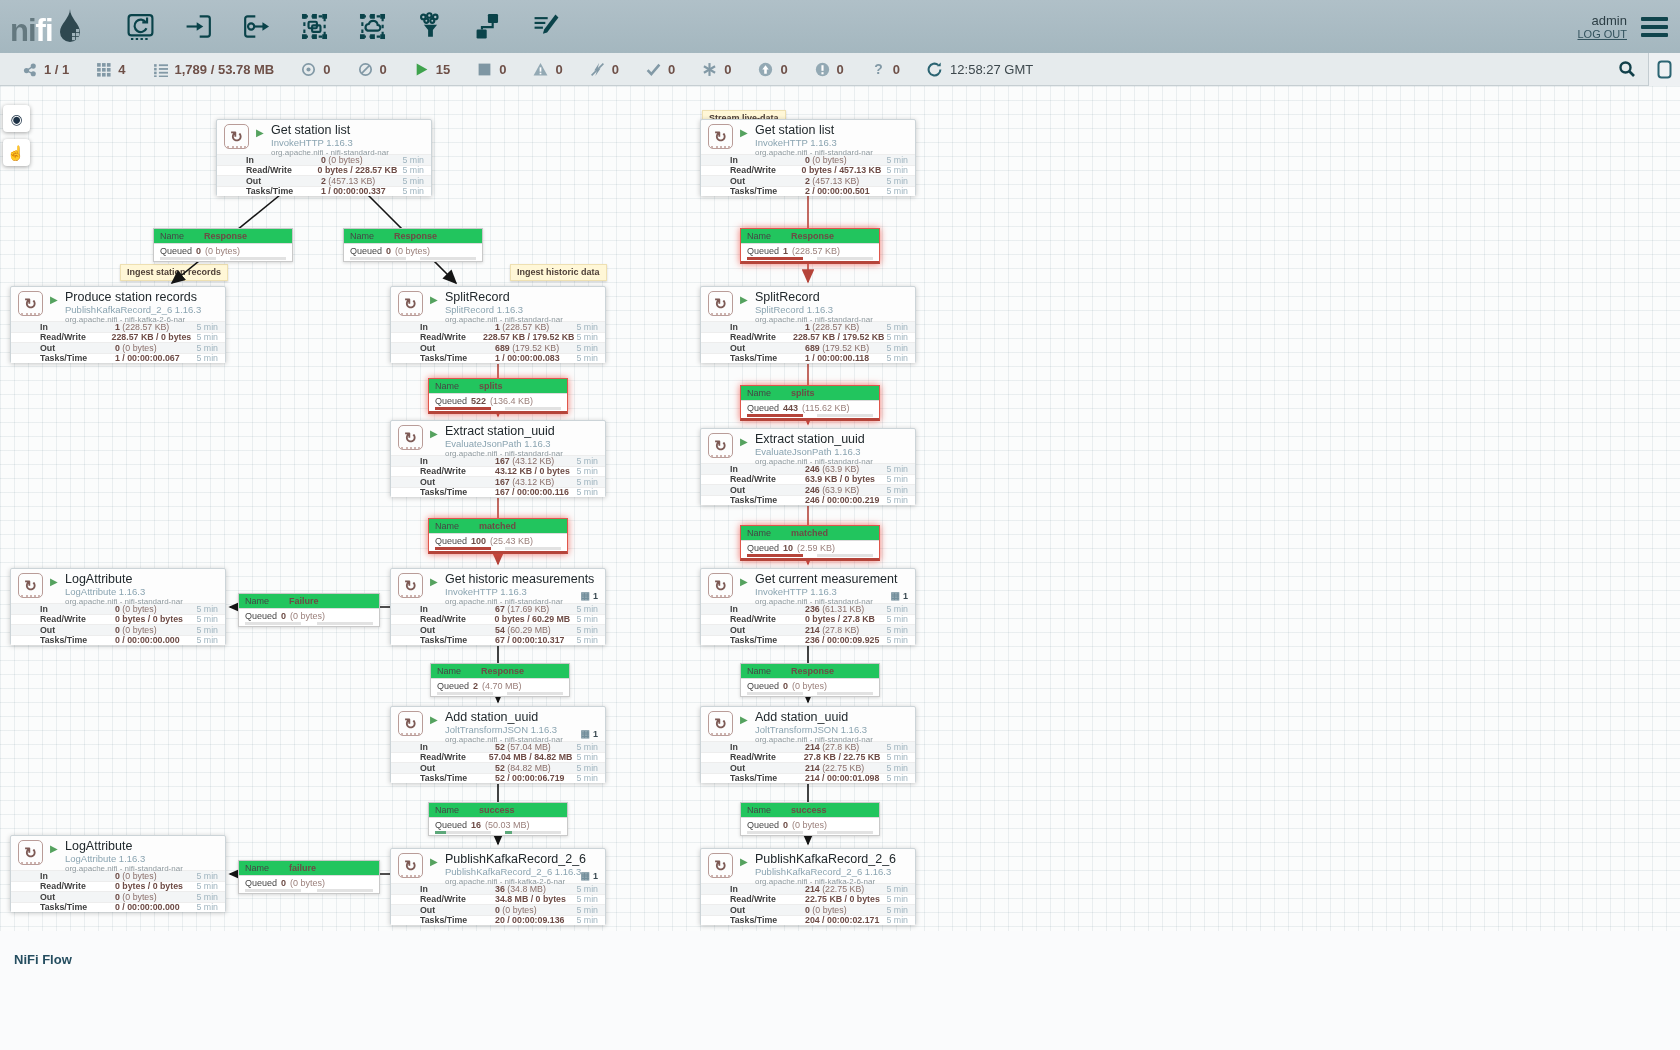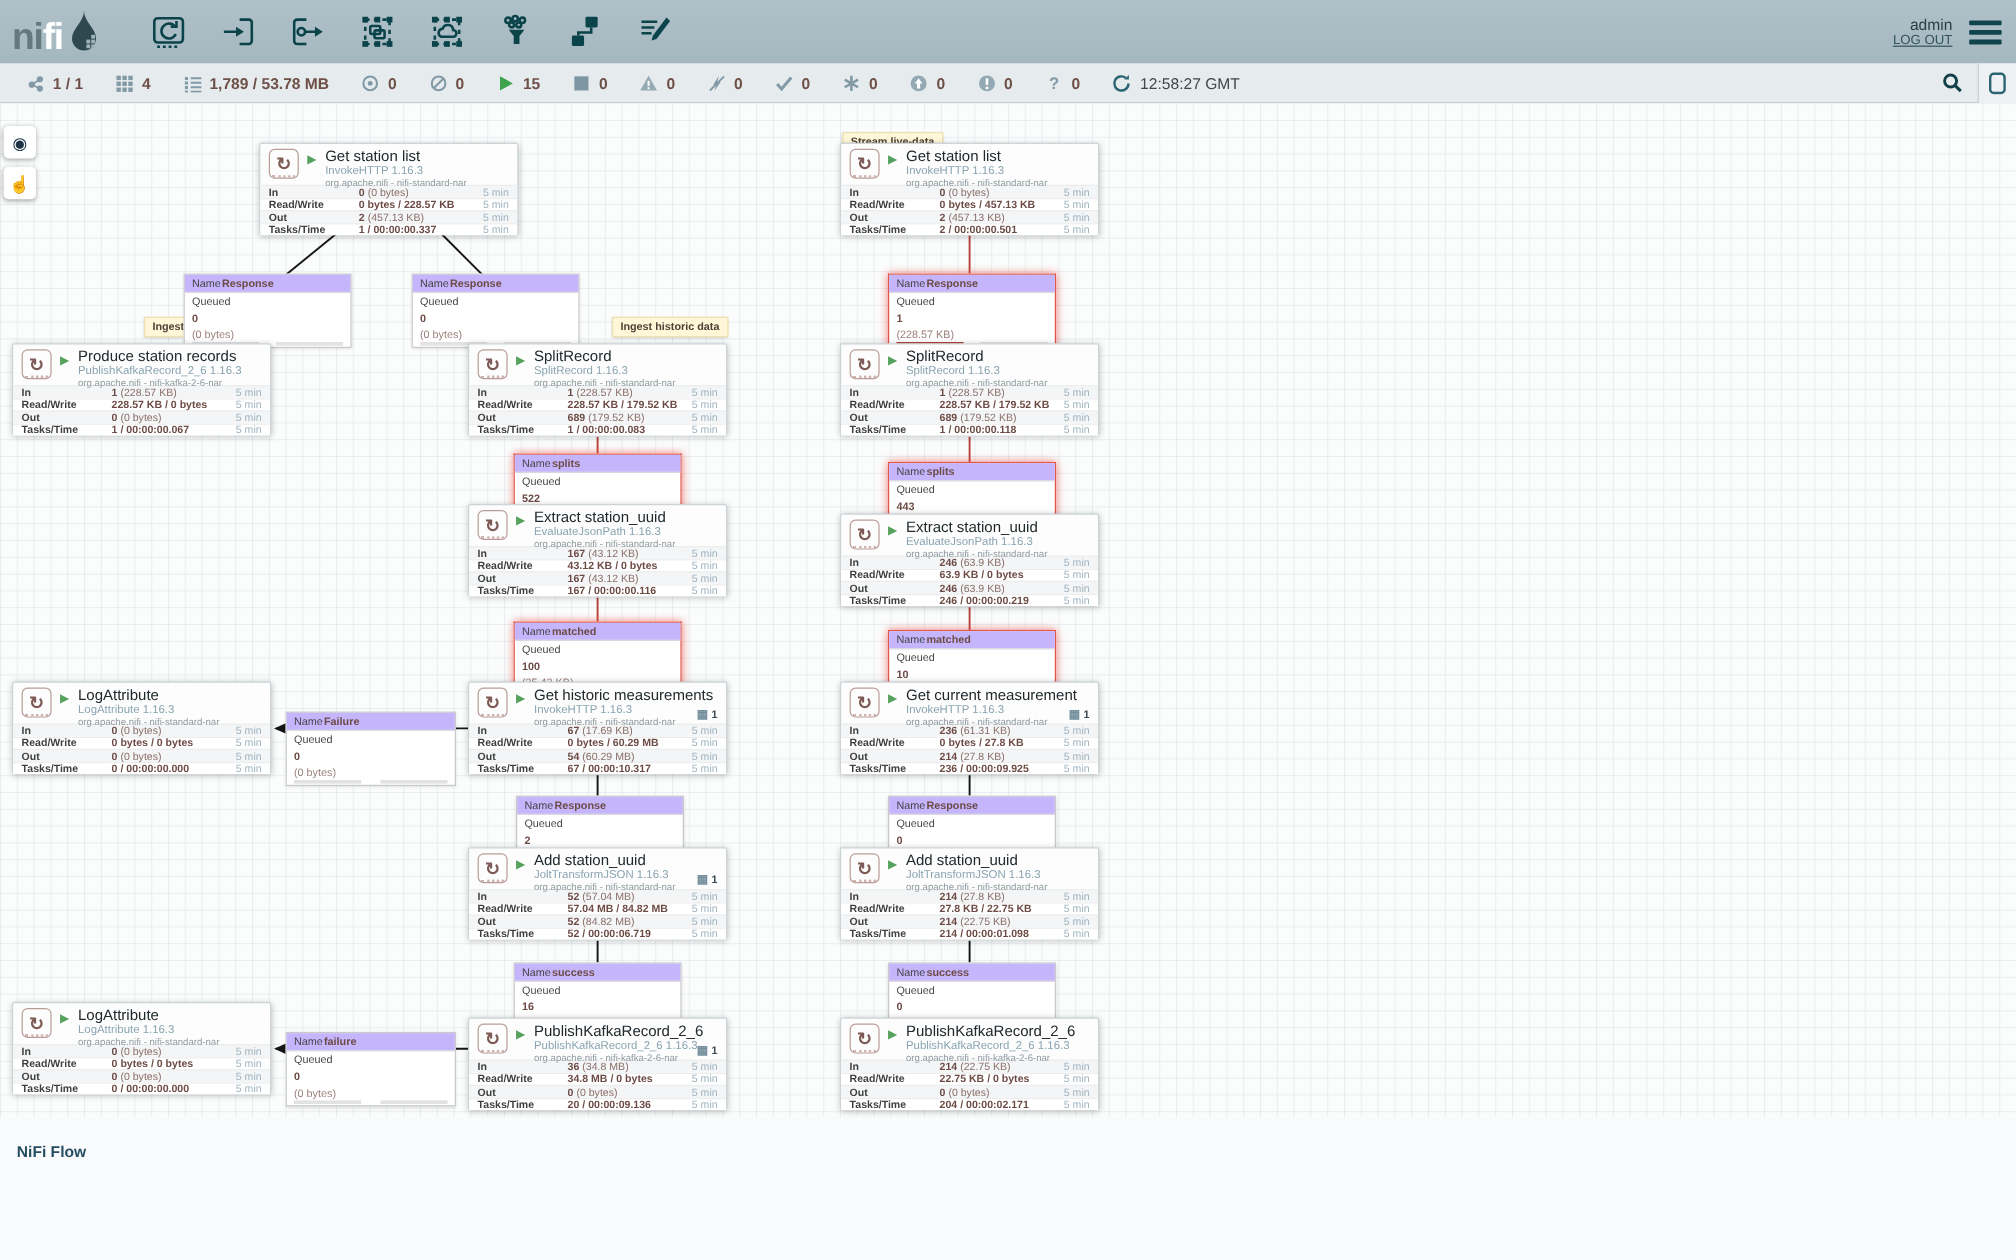--- a/index.html
+++ b/index.html
@@ -59,30 +59,30 @@
   .run-icon { position:absolute; left:39px; top:7px; color:#55a25f; font-size:10px; }
   .proc-name { margin-left:54px; padding-top:3px; font-size:12.5px; color:#20282c; white-space:nowrap; }
   .proc-type { margin-left:54px; font-size:9.5px; color:#8aa4b1; white-space:nowrap; }
   .proc-bundle { margin-left:54px; font-size:8px; color:#8f9a9f; white-space:nowrap; }
   .thread-badge { position:absolute; right:7px; bottom:2px; display:flex; align-items:center; gap:3px;
     font-size:9px; font-weight:bold; color:#3a4a52; }
   .thread-badge .tb-icon { color:#728e9b; font-size:10px; }
   .stat-row { display:flex; align-items:center; height:10.5px; padding:0 7px;
     font-size:8.8px; background:#fff; border-top:1px solid #ededed; }
   .stat-row.alt { background:#f3f5f6; }
-  .stat-label { width:75px; font-weight:bold; color:#3f3f3f; }
+  .stat-label { width:75px; font-weight:bold; color:#3f3f3f;margin-left:22px; }
   .stat-value { flex:1; color:#8a6e69; white-space:nowrap; }
   .stat-value b { color:#6d4b45; }
   .stat-window { width:28px; text-align:right; color:#9fb4bf; }
 
   
   .conn { position:absolute; background:#fff; border:1px solid #c9c9c9;
     box-shadow:0 1px 3px rgba(0,0,0,.15); font-size:9px; z-index:3; cursor:pointer; }
-  .conn-row1 { background:#c4b5fd; padding:2px 6px; border-bottom:1px solid #dcdcdc; display:flex; gap:1px; }
-  .conn-row2 { padding:2px 6px 5px; position:relative; display:flex; gap:4px; white-space:nowrap;flex-direction:column; }
+  .conn-row1 { background:#22c55e; padding:2px 6px; border-bottom:1px solid #dcdcdc; display:flex; gap:20px; }
+  .conn-row2 { padding:2px 6px 5px; position:relative; display:flex; gap:4px; white-space:nowrap; }
   .conn-key { color:#454545; }
   .conn-name { color:#6d4b45; font-weight:bold; }
   .conn-count { color:#6d4b45; font-weight:bold; }
   .conn-detail { color:#9a7f7a; }
   .bar { position:absolute; bottom:1.5px; height:2.5px; width:56px; background:#e2e2e2; }
   .bar.l { left:6px; } .bar.r { right:6px; }
   .bar i { display:block; height:100%; width:0; background:#b5443a; }
   .conn.warn { border-color:#e0564b; box-shadow:0 0 7px rgba(236,72,62,.75);
     border-bottom:3px solid #b5443a; }
   .conn.warn .bar.l i { width:100%; }

